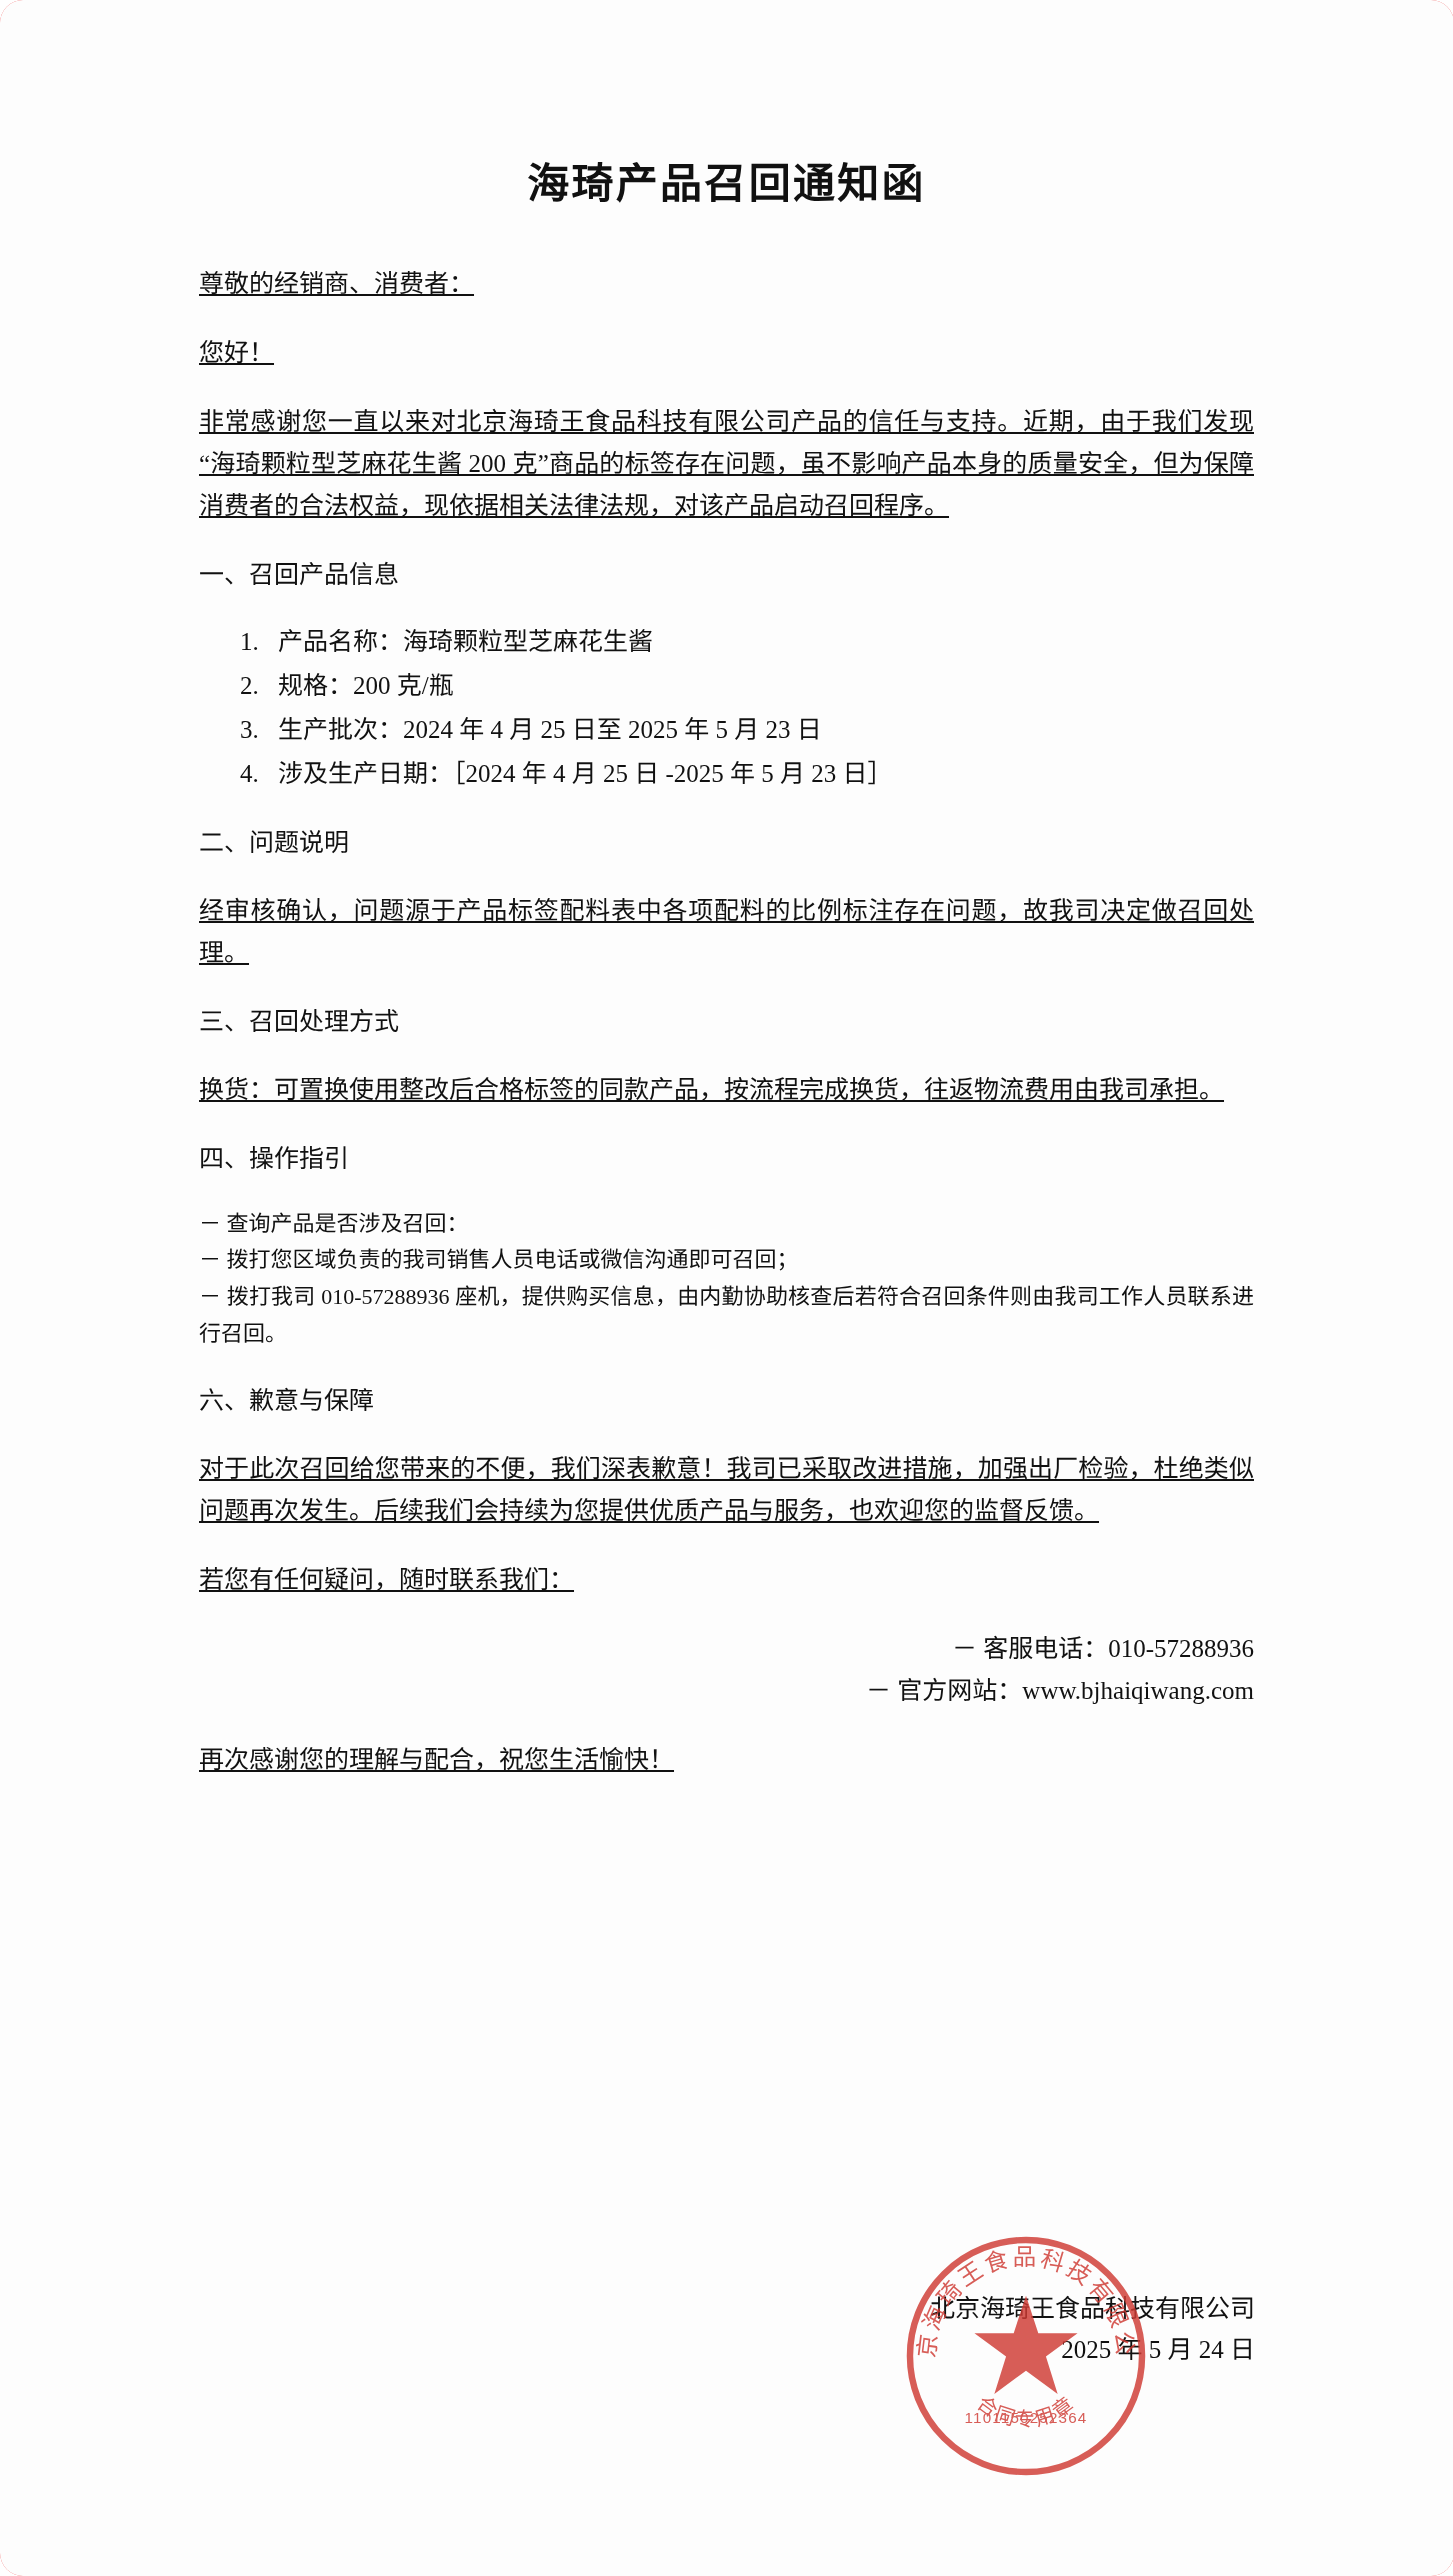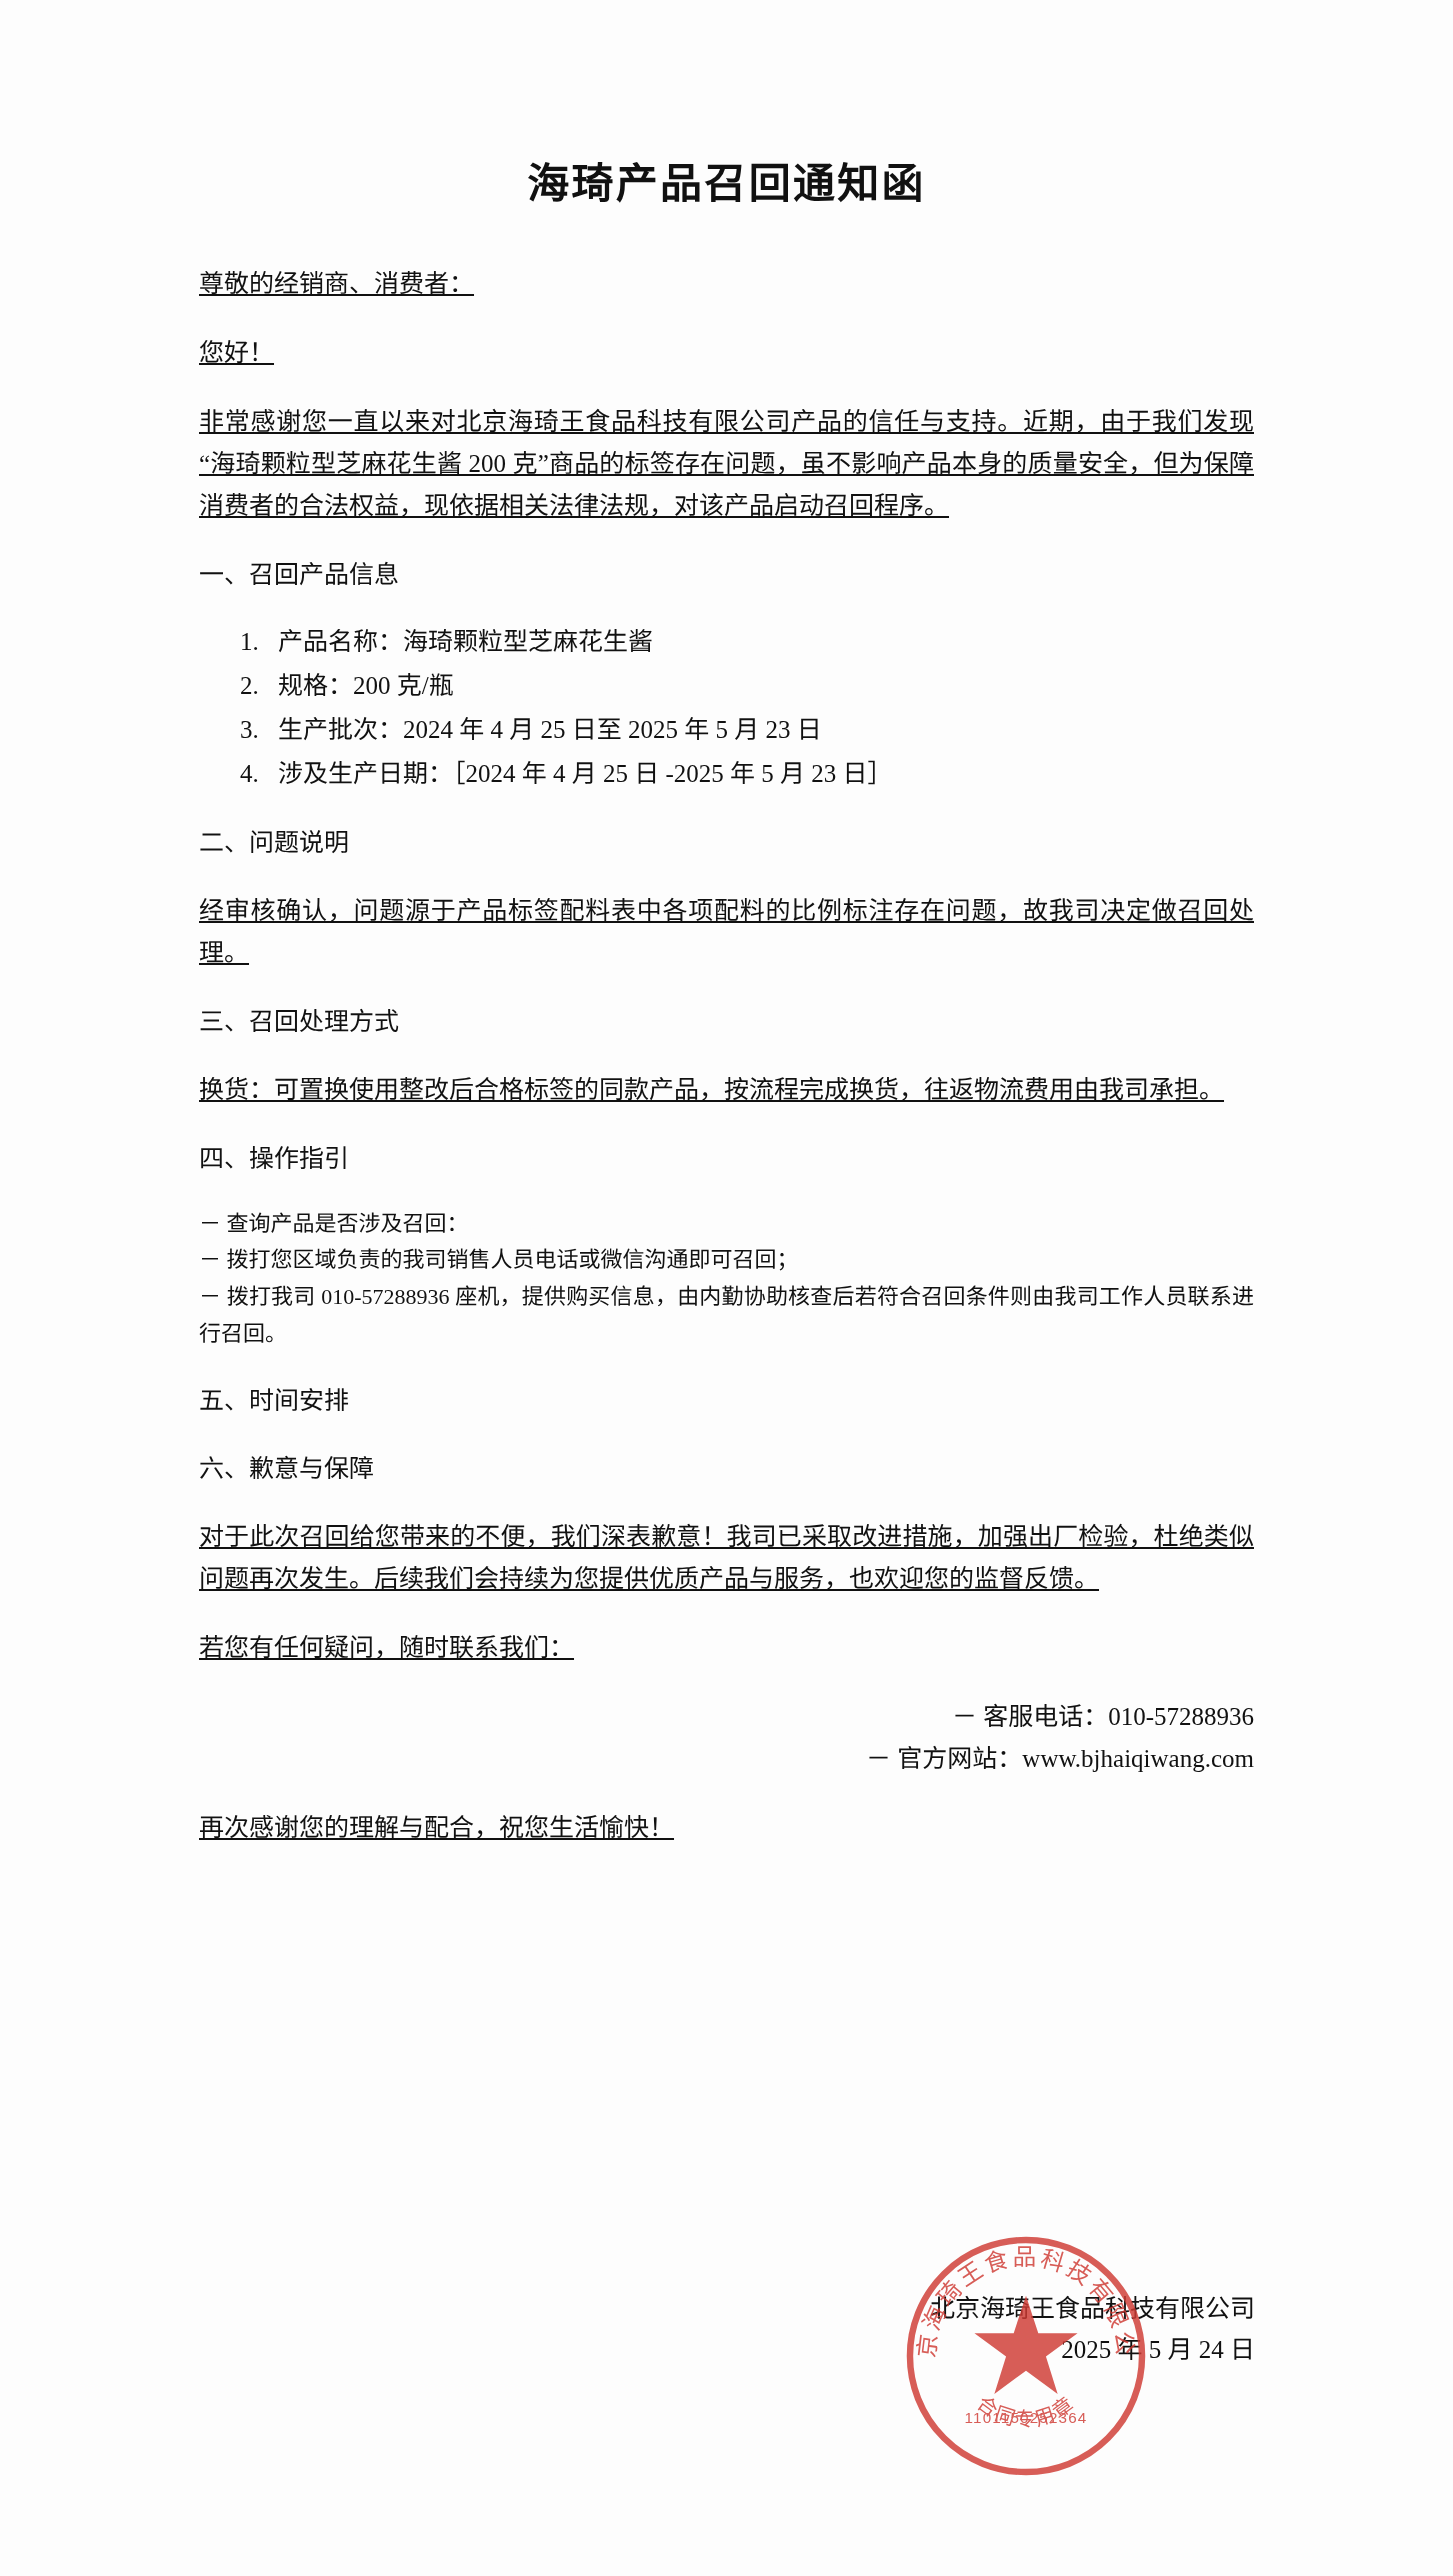--- a/index.html
+++ b/index.html
@@ -11,20 +11,21 @@
     font-family: "Liberation Serif", "DejaVu Serif", serif;
     color: #111111;
   }
   .page {
     position: relative;
     width: 1454px;
     height: 2576px;
     background: #ef4444;
     box-sizing: border-box;
     overflow: hidden;
+    border-radius: 23px;
   }
   .sheet {
     position: absolute;
     left: 0;
     top: 0;
     width: 1454px;
     height: 2576px;
     background: #fdfdfd;
   }
   .content {
@@ -128,21 +129,20 @@
     <p class="section-head">三、召回处理方式</p>
     <p class="para">换货：可置换使用整改后合格标签的同款产品，按流程完成换货，往返物流费用由我司承担。</p>
 
     <p class="section-head">四、操作指引</p>
     <div class="dash-list">
       <p class="dash-item">－ 查询产品是否涉及召回：</p>
       <p class="dash-item">－ 拨打您区域负责的我司销售人员电话或微信沟通即可召回；</p>
       <p class="dash-item">－ 拨打我司 010-57288936 座机，提供购买信息，由内勤协助核查后若符合召回条件则由我司工作人员联系进行召回。</p>
     </div>
 
-    <p class="section-head">五、时间安排</p>
 
     <p class="section-head">六、歉意与保障</p>
     <p class="para">对于此次召回给您带来的不便，我们深表歉意！我司已采取改进措施，加强出厂检验，杜绝类似问题再次发生。后续我们会持续为您提供优质产品与服务，也欢迎您的监督反馈。</p>
 
     <p class="para">若您有任何疑问，随时联系我们：</p>
     <div class="contact-list">
       <p class="dash-item">－ 客服电话：010-57288936</p>
       <p class="dash-item">－ 官方网站：www.bjhaiqiwang.com</p>
     </div>
 

